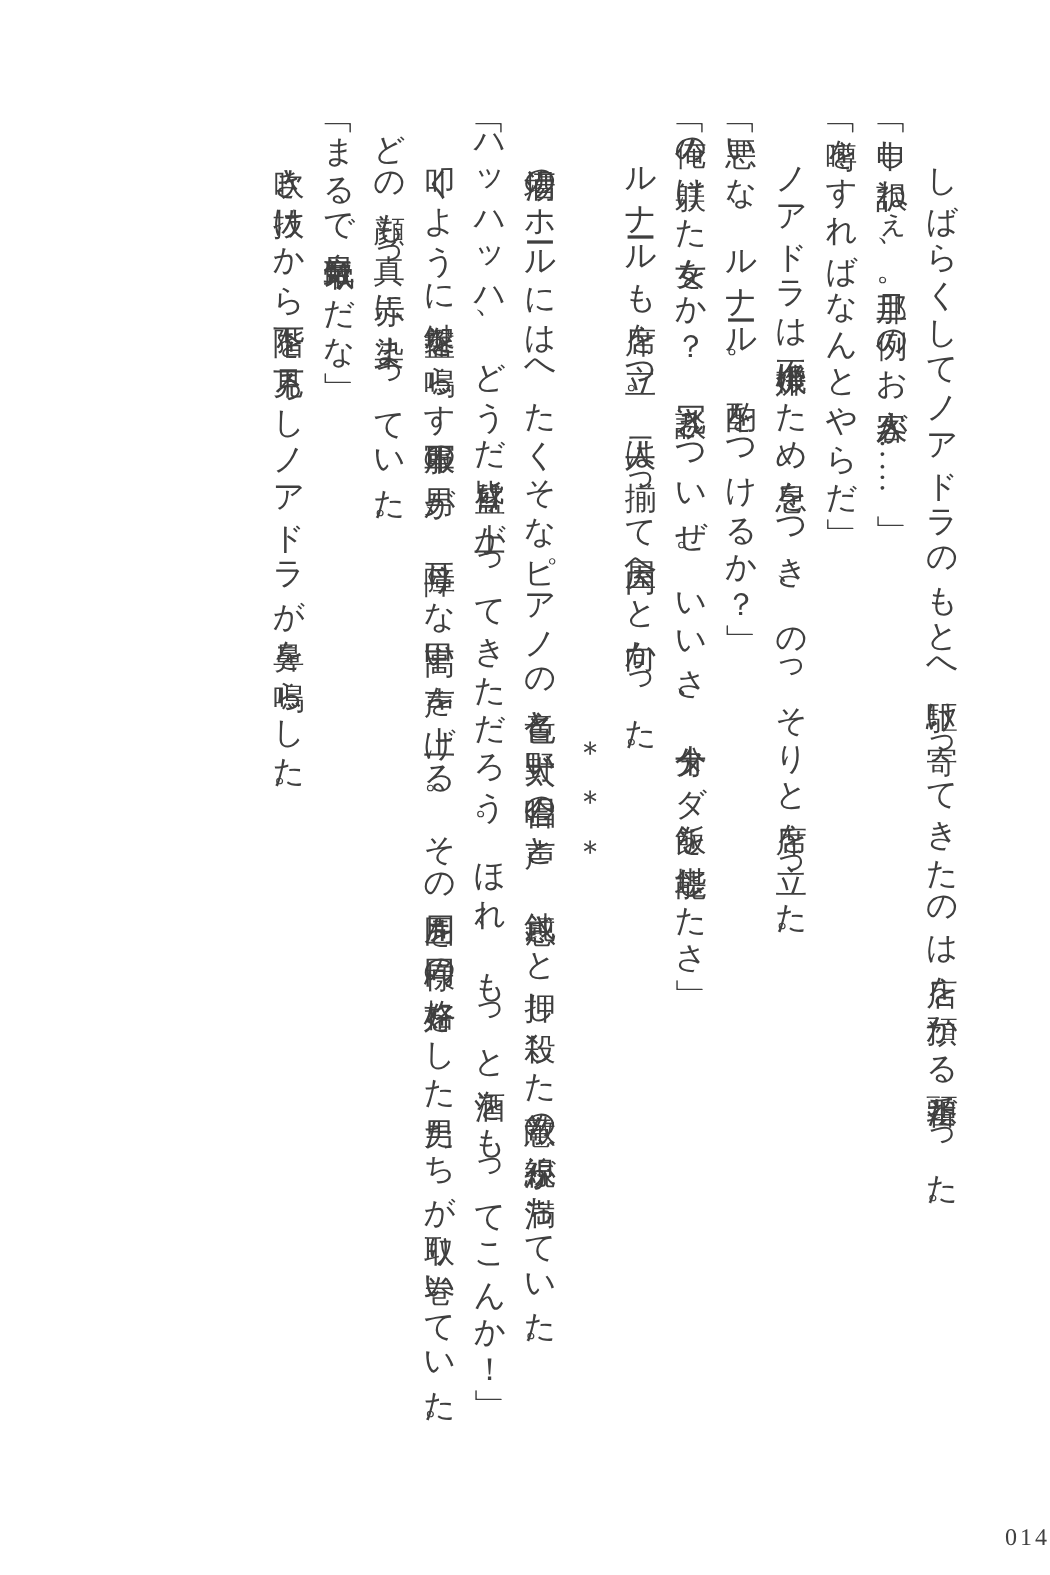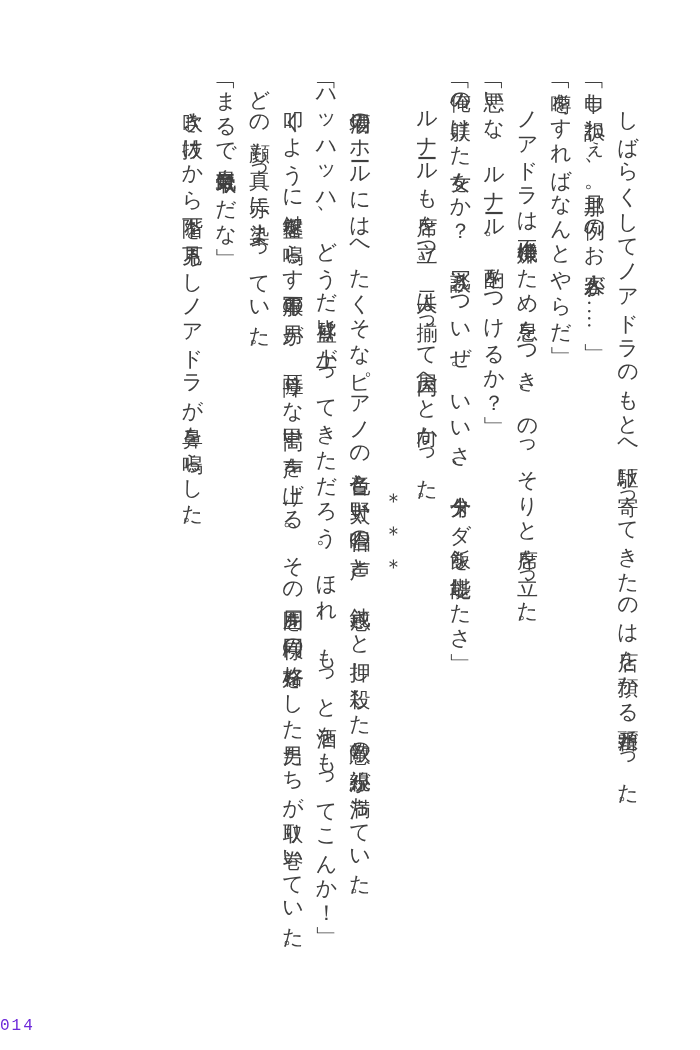--- a/index.html
+++ b/index.html
@@ -39,25 +39,25 @@
     margin: 0 26px;
     text-align: center;
     letter-spacing: 12px;
     color: #3f3f3f;
   }
   .page-number {
     position: absolute;
     bottom: 15px;
     left: 0;
     right: 0;
-    text-align: left;
-    font-family: Liberation Mono, monospace;
+    text-align: right;
+    font-family: Liberation Serif, serif;
     font-size: 16px;
     letter-spacing: 2px;
-    color: #6d28d9;
+    color: #404040;
   }
 </style>
 </head>
 <body>
 
 <div class="page">
   <div class="text-area">
     <p class="indent">しばらくしてノアドラのもとへ駆け寄ってきたのは店を預かる番頭だった。</p>
     <p>「申し訳ねぇ、旦那。例のお客人が……」</p>
     <p>「噂をすればなんとやらだ」</p>

